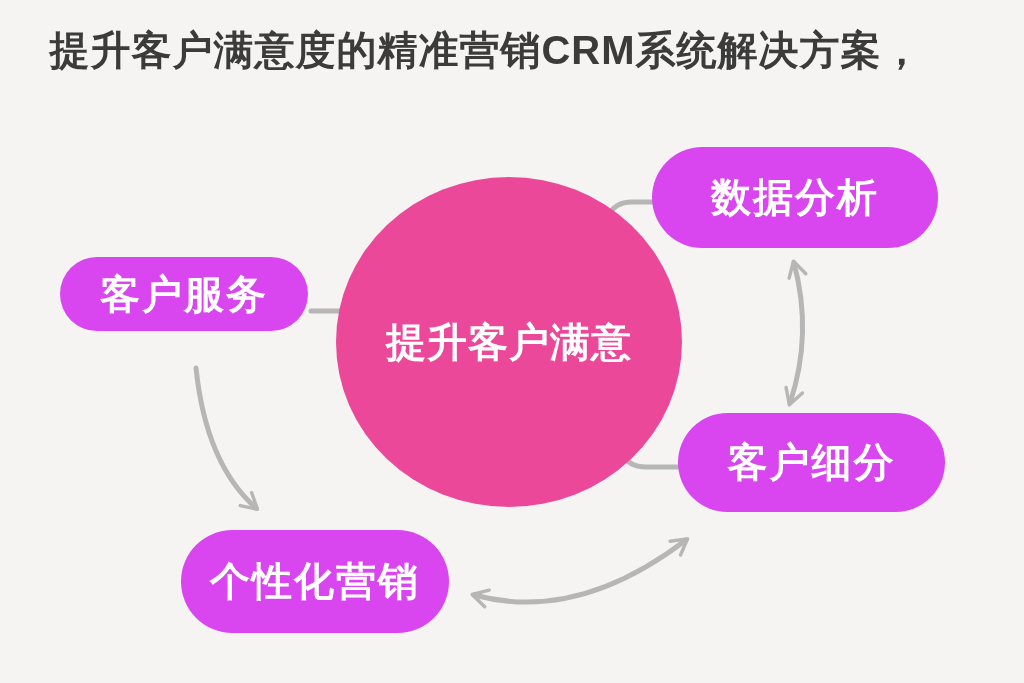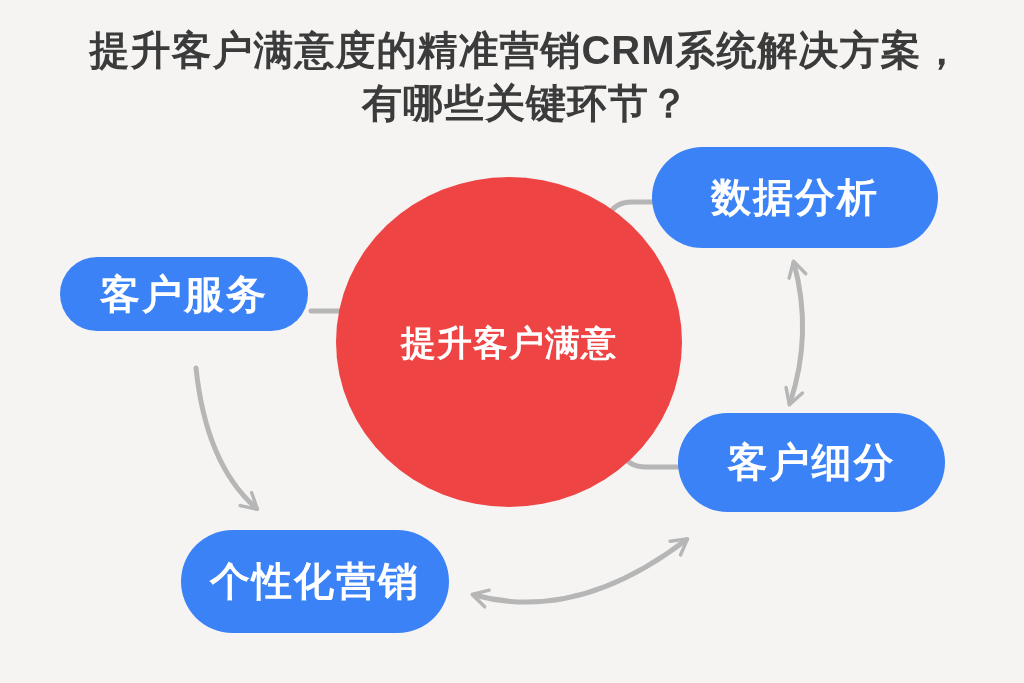--- a/index.html
+++ b/index.html
@@ -8,54 +8,53 @@
     background:#f5f4f2;
     font-family:"Liberation Sans","DejaVu Sans",sans-serif;
     position:relative;overflow:hidden;
   }
   .stage{position:absolute;inset:0;width:1024px;height:683px;}
 
   .title{
     position:absolute;top:24px;left:0;width:972px;
     text-align:center;
     font-size:40px;font-weight:700;color:#3b3b3b;
-    line-height:1.32;letter-spacing:1px;margin-left:40px;
+    line-height:1.32;letter-spacing:1px;
   }
 
   svg.connectors{position:absolute;top:0;left:0;z-index:1;}
 
   .node{
     position:absolute;z-index:2;
-    background:#3b82f6;color:#ffffff;
+    background:#d946ef;color:#ffffff;
     display:flex;align-items:center;justify-content:center;
     font-weight:700;font-size:40px;letter-spacing:2px;
     border-radius:52px;
   }
   .center-circle{
     position:absolute;z-index:2;
     left:336px;top:177px;width:346px;height:330px;
     border-radius:50%;
-    background:#ef4444;color:#ffffff;
+    background:#ec4899;color:#ffffff;
     display:flex;flex-direction:column;align-items:center;justify-content:center;
-    font-weight:700;font-size:35px;line-height:53px;text-align:center;
+    font-weight:700;font-size:40px;line-height:53px;text-align:center;
     letter-spacing:1px;
   }
   #node-analysis{left:652px;top:147px;width:286px;height:101px;}
   #node-service{left:60px;top:257px;width:248px;height:74px;text-align:center;}
   #node-segment{left:678px;top:413px;width:267px;height:99px;}
   #node-personalized{left:181px;top:530px;width:268px;height:103px;}
 </style>
 </head>
 <body>
 
 <div class="stage">
 
   <div class="title">
     <div>提升客户满意度的精准营销CRM系统解决方案，</div>
-    <div>有哪些关键环节？</div>
   </div>
 
   <svg class="connectors" width="1024" height="683" viewBox="0 0 1024 683">
     <defs>
       <marker id="ah" viewBox="0 0 12 12" refX="9" refY="6" markerWidth="4.6" markerHeight="4.6" orient="auto-start-reverse" markerUnits="strokeWidth">
         <path d="M2,1.5 L10,6 L2,10.5" fill="none" stroke="#b6b6b6" stroke-width="1.8" stroke-linecap="round" stroke-linejoin="round"></path>
       </marker>
     </defs>
 
     <path d="M 311 311 H 341" fill="none" stroke="#b6b6b6" stroke-width="5" stroke-linecap="round"></path>

